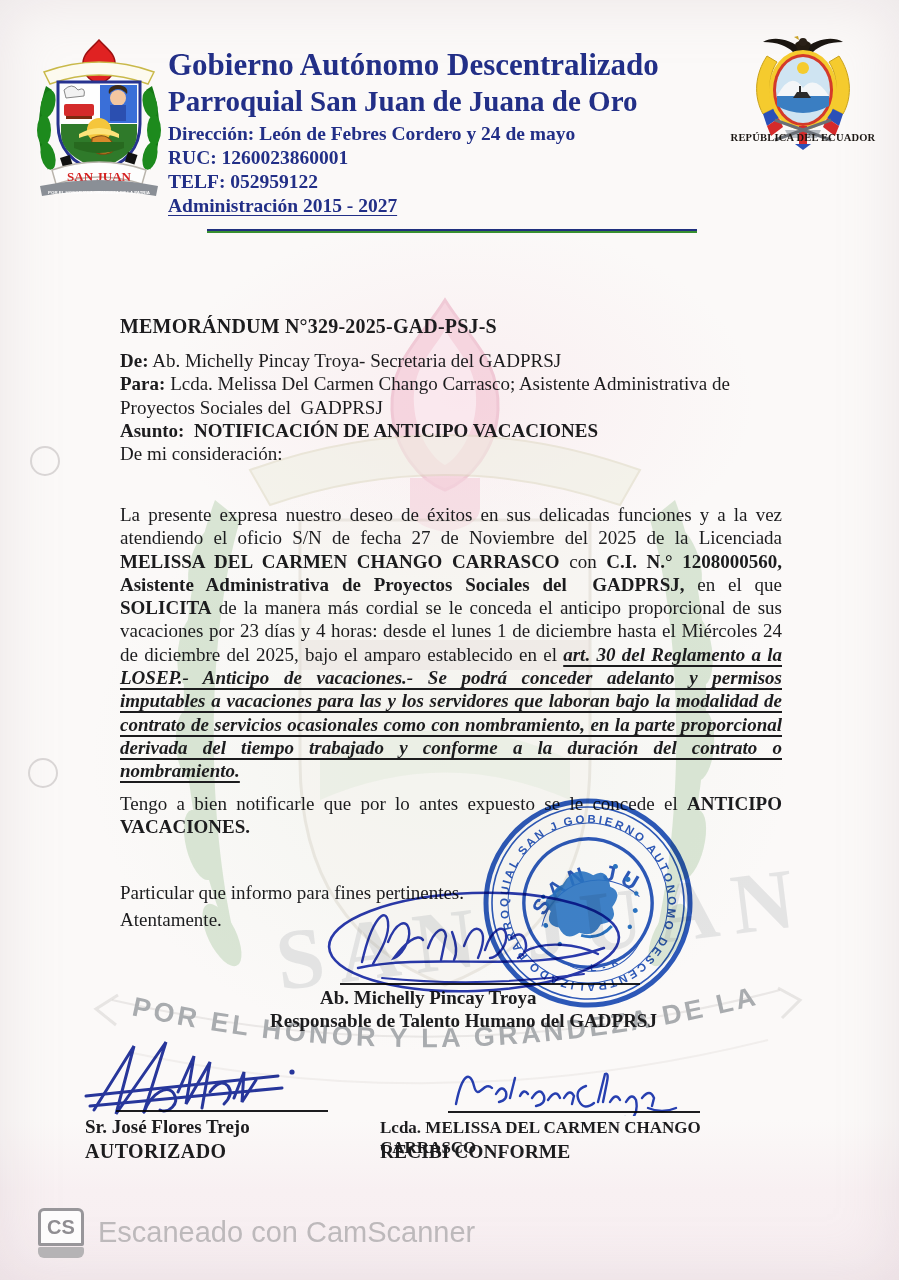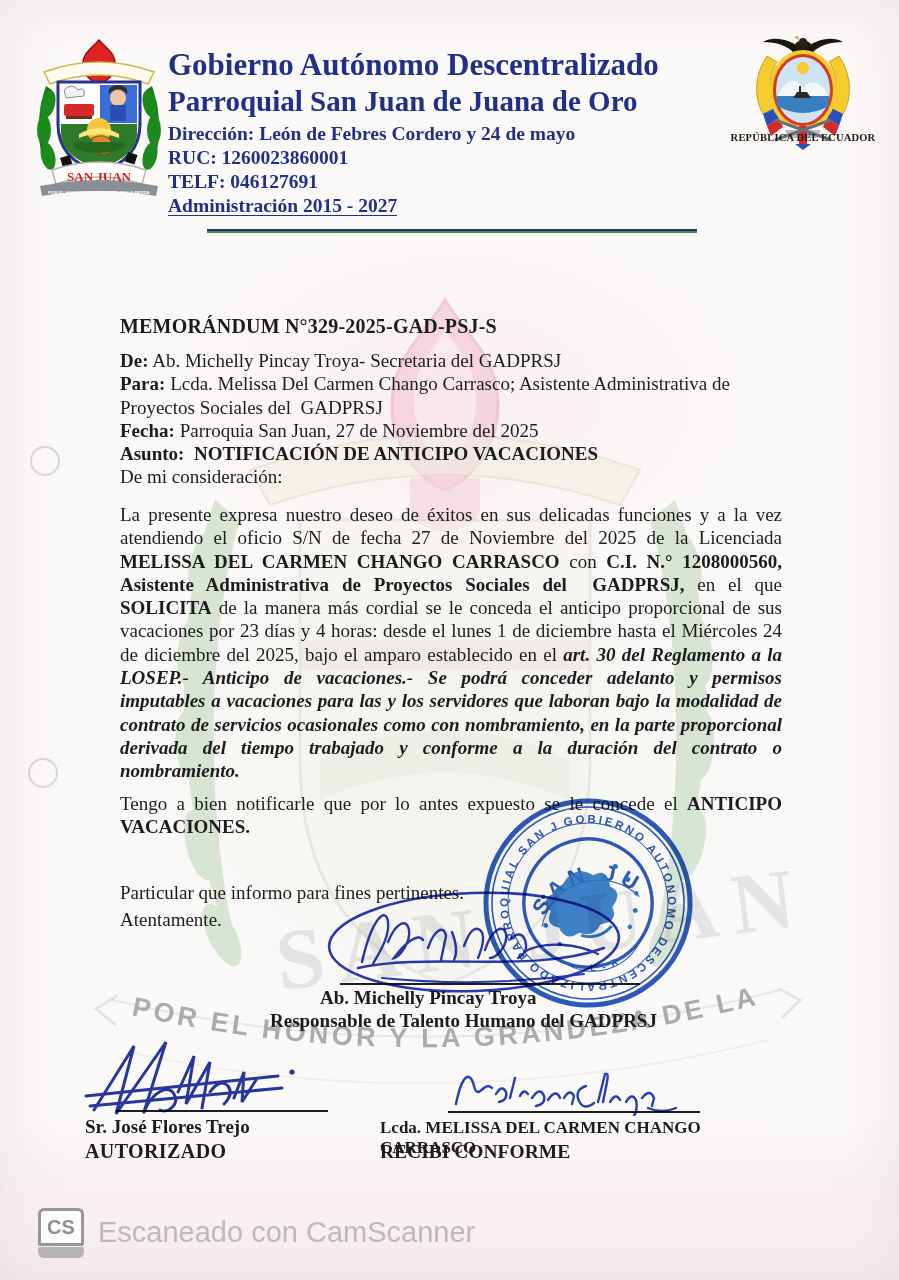--- a/index.html
+++ b/index.html
@@ -10,21 +10,21 @@
       radial-gradient(420px 260px at 460px 400px, rgba(244,195,210,.20), rgba(244,195,210,0) 70%),
       radial-gradient(500px 420px at 440px 760px, rgba(205,225,200,.18), rgba(205,225,200,0) 70%),
       linear-gradient(to bottom, #fbf9f8 0 1120px, #f8f0f2 1190px, #f7eef1 100%);
     box-shadow: inset 0 0 60px rgba(190,170,178,.25);
   }
   .abs{position:absolute;}
   .navy{color:#222f87;}
   .bold{font-weight:700;}
   .center{}
   .u{text-decoration:underline;text-underline-offset:3px;}
-  .ital-u{font-style:italic;font-weight:700;text-decoration-thickness:1.6px;text-underline-offset:4px;}
+  .ital-u{font-style:italic;font-weight:700;text-decoration:underline;text-decoration-thickness:1.6px;text-underline-offset:4px;}
   .body-text{font-size:19px;line-height:23.3px;}
   .justify{text-align:justify;text-justify:inter-word;}
   .layer1{z-index:1;} .layer2{z-index:2;} .layer3{z-index:3;} .layer4{z-index:4;} .layer5{z-index:5;text-align:right;}
   .hole{width:26px;height:26px;border:2px solid #cdc9ca;border-radius:50%;opacity:.75;background:transparent;}
   .rule2{height:4px;background:linear-gradient(to bottom,#20307e 45%, #389031 45%);}
   .blend{mix-blend-mode:multiply;}
   .footer-text{font-family:"Liberation Sans","DejaVu Sans",sans-serif;color:#bdb9bb;font-size:29px;}
   .cs-box{width:46px;height:50px;}
   .cs-top{box-sizing:border-box;width:46px;height:38px;border:3px solid #98969a;border-radius:6px 6px 2px 2px;background:#fdfcfc;
           display:flex;align-items:center;justify-content:center;
@@ -144,31 +144,30 @@
     <path d="M62,110 h16 l-8,6 Z" fill="#2a50b8"></path>
     <path d="M42,86 L98,106 M98,86 L42,106" stroke="#6a6f76" stroke-width="3"></path>
   </svg>
   <div class="abs layer2 bold" style="left:718px;top:132px;width:170px;text-align:center;font-size:10.5px;letter-spacing:.2px;color:#1b1713;">REPÚBLICA DEL ECUADOR</div>
 
   <div class="abs layer2 center navy" style="left:168px;top:46px;width:560px;">
     <div class="bold" style="font-size:31px;line-height:37px;">Gobierno Autónomo Descentralizado</div>
     <div class="bold" style="font-size:29px;line-height:36px;">Parroquial San Juan de Juana de Oro</div>
     <div class="bold" style="font-size:19.5px;line-height:24px;margin-top:3px;">Dirección: León de Febres Cordero y 24 de mayo</div>
     <div class="bold" style="font-size:19.5px;line-height:24px;">RUC: 1260023860001</div>
-    <div class="bold" style="font-size:19.5px;line-height:24px;">TELF: 046127691</div>
+    <div class="bold" style="font-size:19.5px;line-height:24px;">TELF: 052959122</div>
     <div class="bold u" style="font-size:19.5px;line-height:24px;">Administración 2015 - 2027</div>
   </div>
   <div class="abs layer2 rule2" style="left:207px;top:229px;width:490px;"></div>
 
   <div class="abs layer2 center bold" style="left:120px;top:315px;width:660px;font-size:20px;letter-spacing:.2px;">MEMORÁNDUM N°329-2025-GAD-PSJ-S</div>
 
   <div class="abs layer2 body-text" style="left:120px;top:349px;width:662px;">
     <div><span class="bold">De:</span><span> Ab. Michelly Pincay Troya- Secretaria del GADPRSJ</span></div>
     <div><span class="bold">Para:</span><span> Lcda. Melissa Del Carmen Chango Carrasco; Asistente Administrativa de Proyectos Sociales del&nbsp;&nbsp;GADPRSJ</span></div>
-    <div><span class="bold">Fecha:</span><span> Parroquia San Juan, 27 de Noviembre del 2025</span></div>
     <div><span class="bold">Asunto:</span> <span class="bold">&nbsp;NOTIFICACIÓN DE ANTICIPO VACACIONES</span></div>
     <div>De mi consideración:</div>
   </div>
 
   <div class="abs layer2 body-text justify" style="left:120px;top:503px;width:662px;">
     <span>La presente expresa nuestro deseo de éxitos en sus delicadas funciones y a la vez atendiendo el oficio S/N de fecha 27 de Noviembre del 2025 de la Licenciada </span><span class="bold">MELISSA DEL CARMEN CHANGO CARRASCO</span><span> con </span><span class="bold">C.I. N.° 1208000560, Asistente Administrativa de Proyectos Sociales del&nbsp;&nbsp;GADPRSJ,</span><span> en el que </span><span class="bold">SOLICITA</span><span> de la manera más cordial se le conceda el anticipo proporcional de sus vacaciones por 23 días y 4 horas: desde el lunes 1 de diciembre hasta el Miércoles 24 de diciembre del 2025, bajo el amparo establecido en el </span><span class="ital-u">art. 30 del Reglamento a la LOSEP.- Anticipo de vacaciones.- Se podrá conceder adelanto y permisos imputables a vacaciones para las y los servidores que laboran bajo la modalidad de contrato de servicios ocasionales como con nombramiento, en la parte proporcional derivada del tiempo trabajado y conforme a la duración del contrato o nombramiento.</span>
   </div>
 
   <div class="abs layer2 body-text justify" style="left:120px;top:792px;width:662px;">
     <span>Tengo a bien notificarle que por lo antes expuesto se le concede el </span><span class="bold">ANTICIPO VACACIONES.</span>

